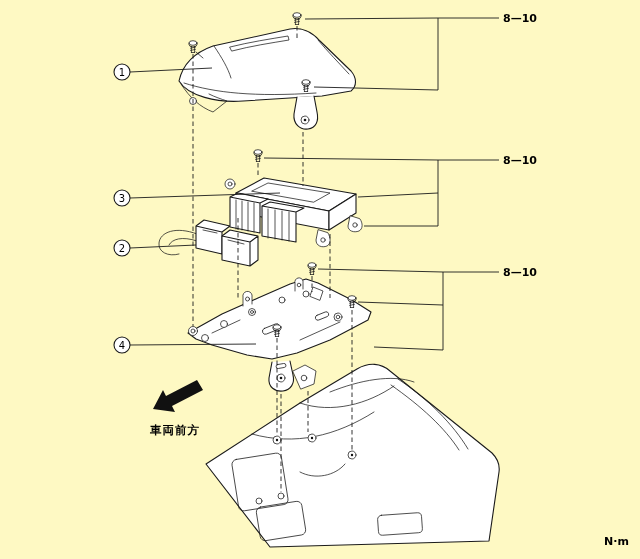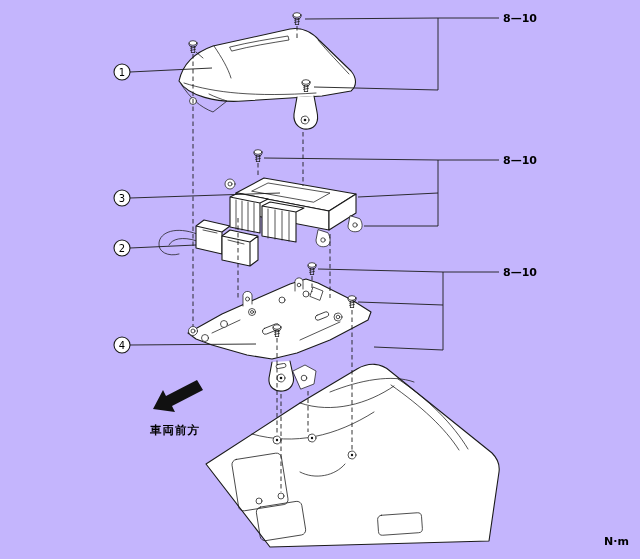--- a/index.html
+++ b/index.html
@@ -1,16 +1,16 @@
 <!DOCTYPE html>
 <html><head>
 <meta charset="utf-8">
 <style>
   html,body{margin:0;padding:0;background:#ffffff}
-  .stage{width:640px;height:559px;position:relative;background:#c4b5fd;overflow:hidden}
+  .stage{width:640px;height:559px;position:relative;background:#fef9c3;overflow:hidden}
   svg{display:block}
   .ln{fill:none;stroke:#1b1b1b;stroke-width:1.1;stroke-linejoin:round;stroke-linecap:round}
   .thin{stroke-width:0.75}
   .wfill{fill:#ffffff}
   .dash{fill:none;stroke:#1b1b1b;stroke-width:0.9;stroke-dasharray:4.5 3}
   .lead{fill:none;stroke:#1b1b1b;stroke-width:0.9}
   .solid{fill:#111;stroke:none}
   text{font-family:"DejaVu Sans","Liberation Sans",sans-serif;fill:#000}
   .lbl{font-size:11px;font-weight:bold}
   .num{font-size:10px}

